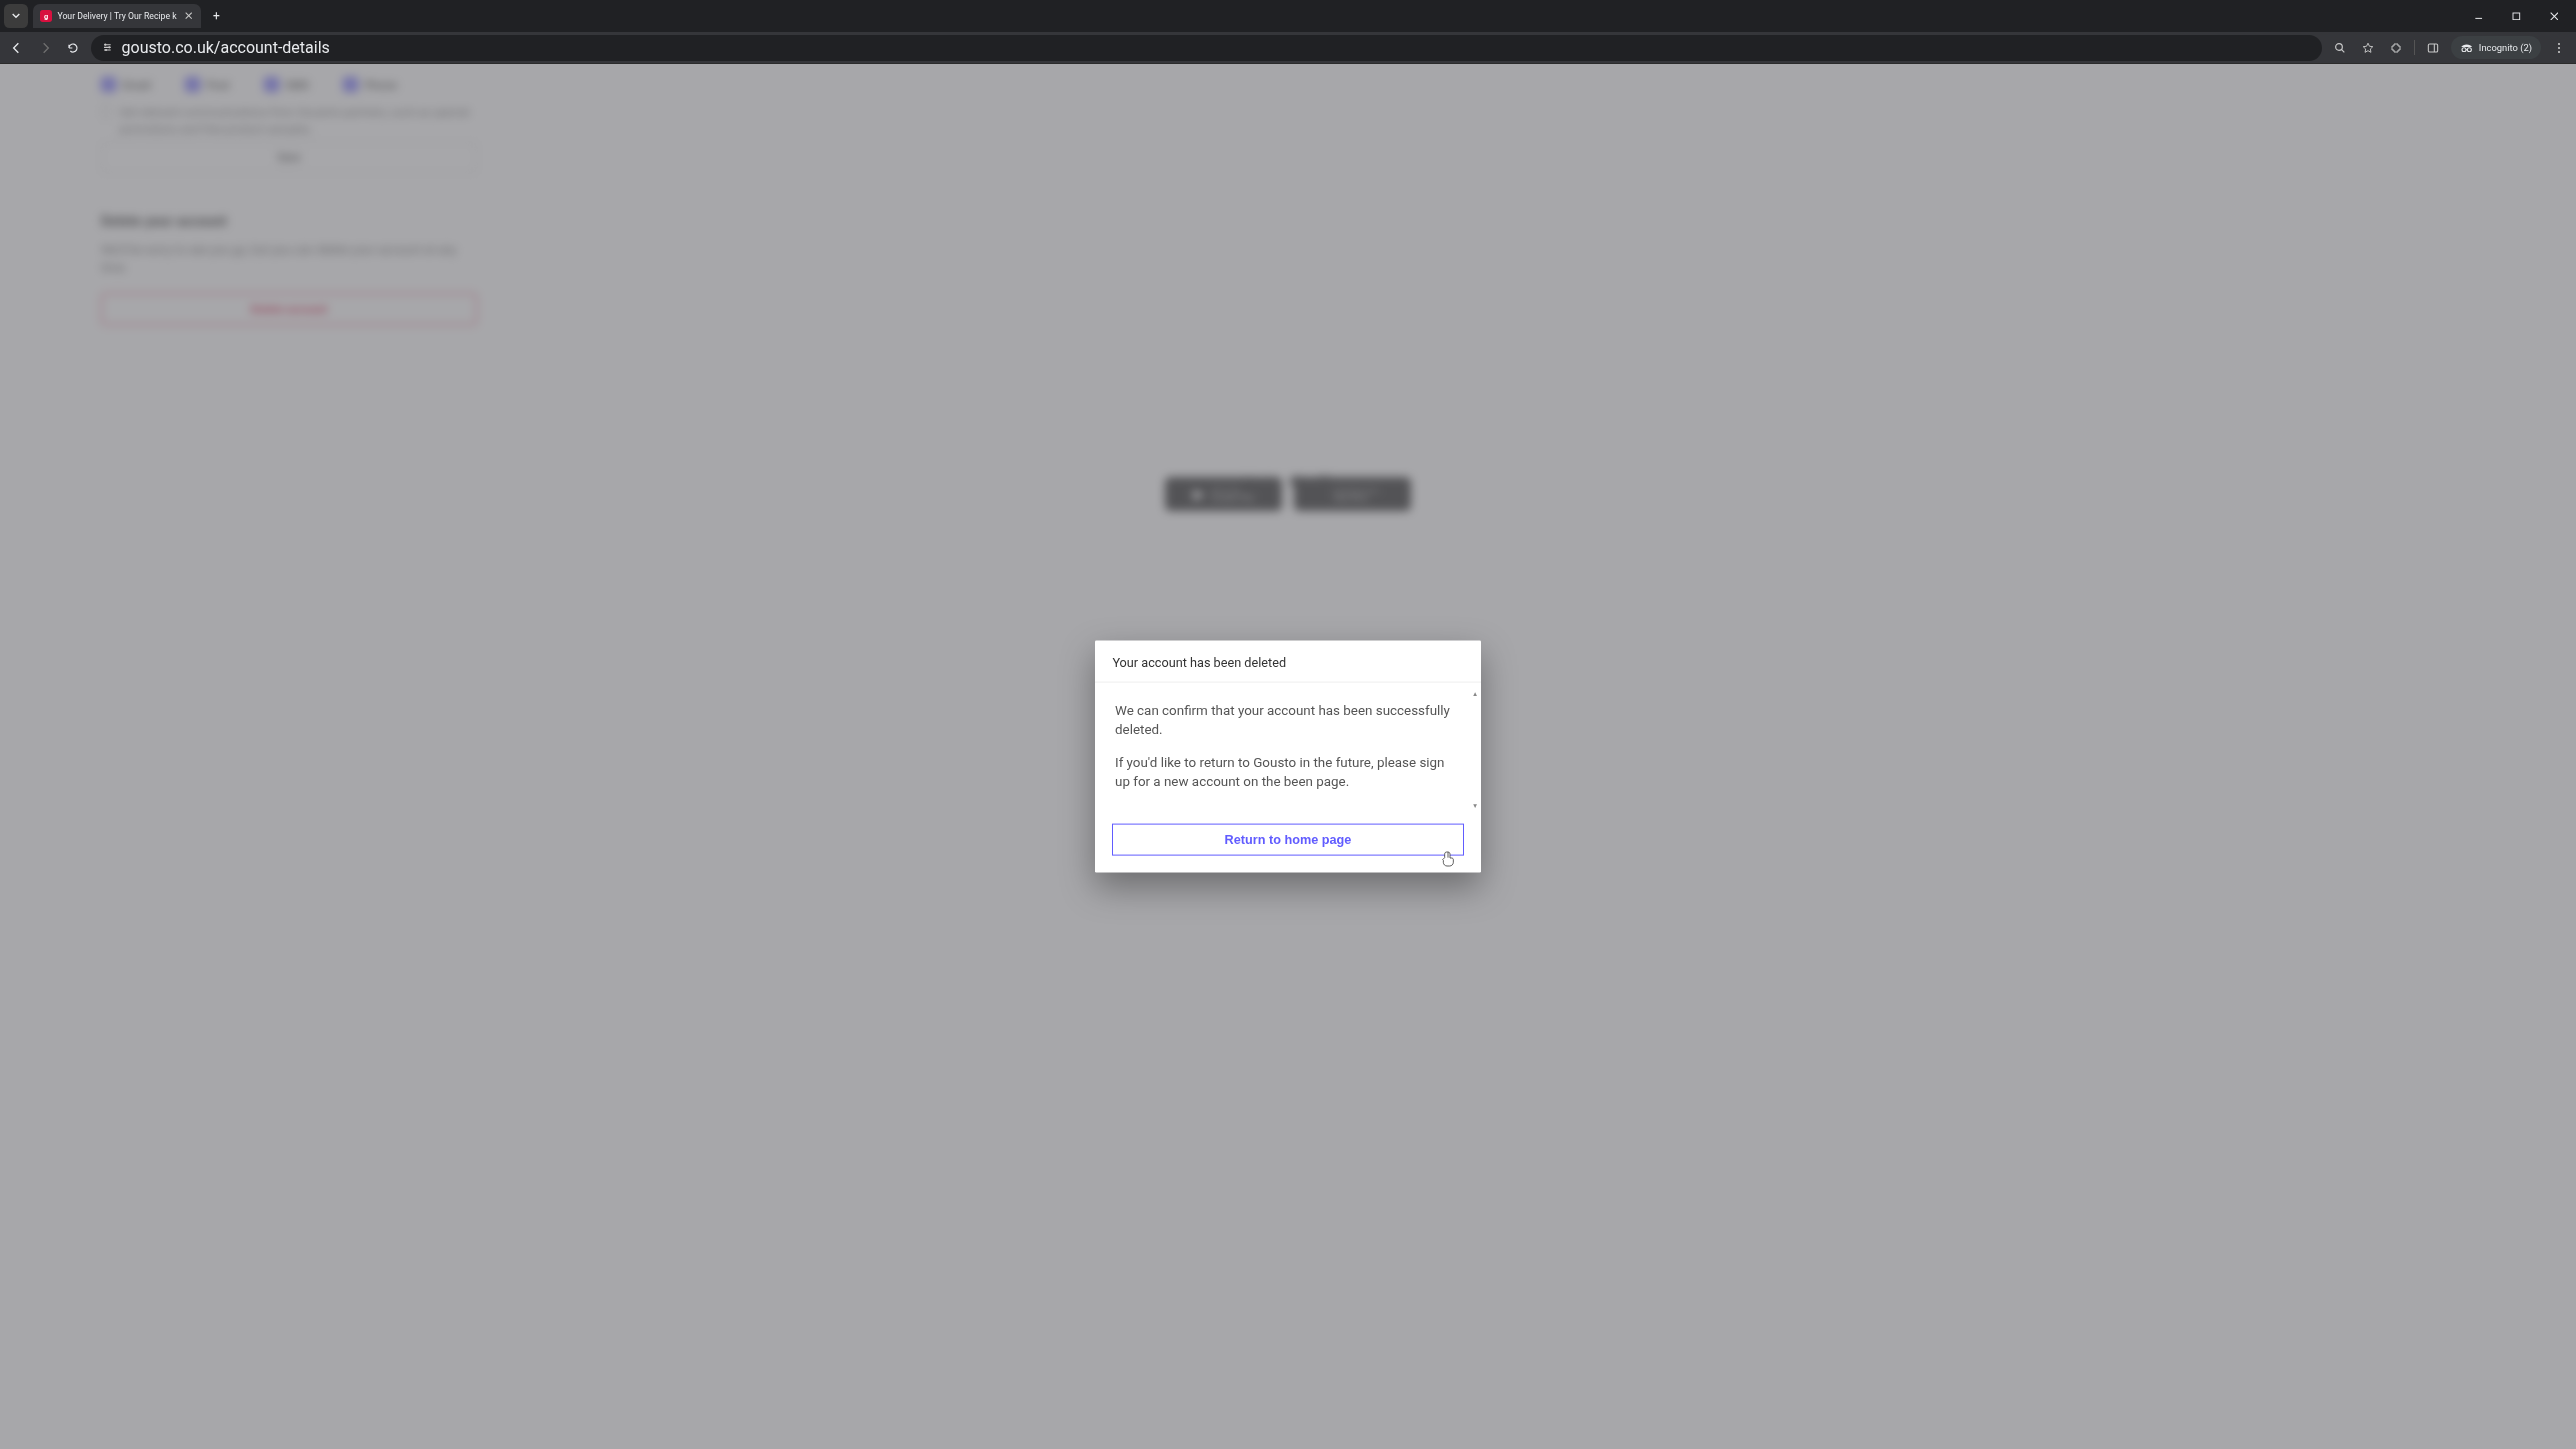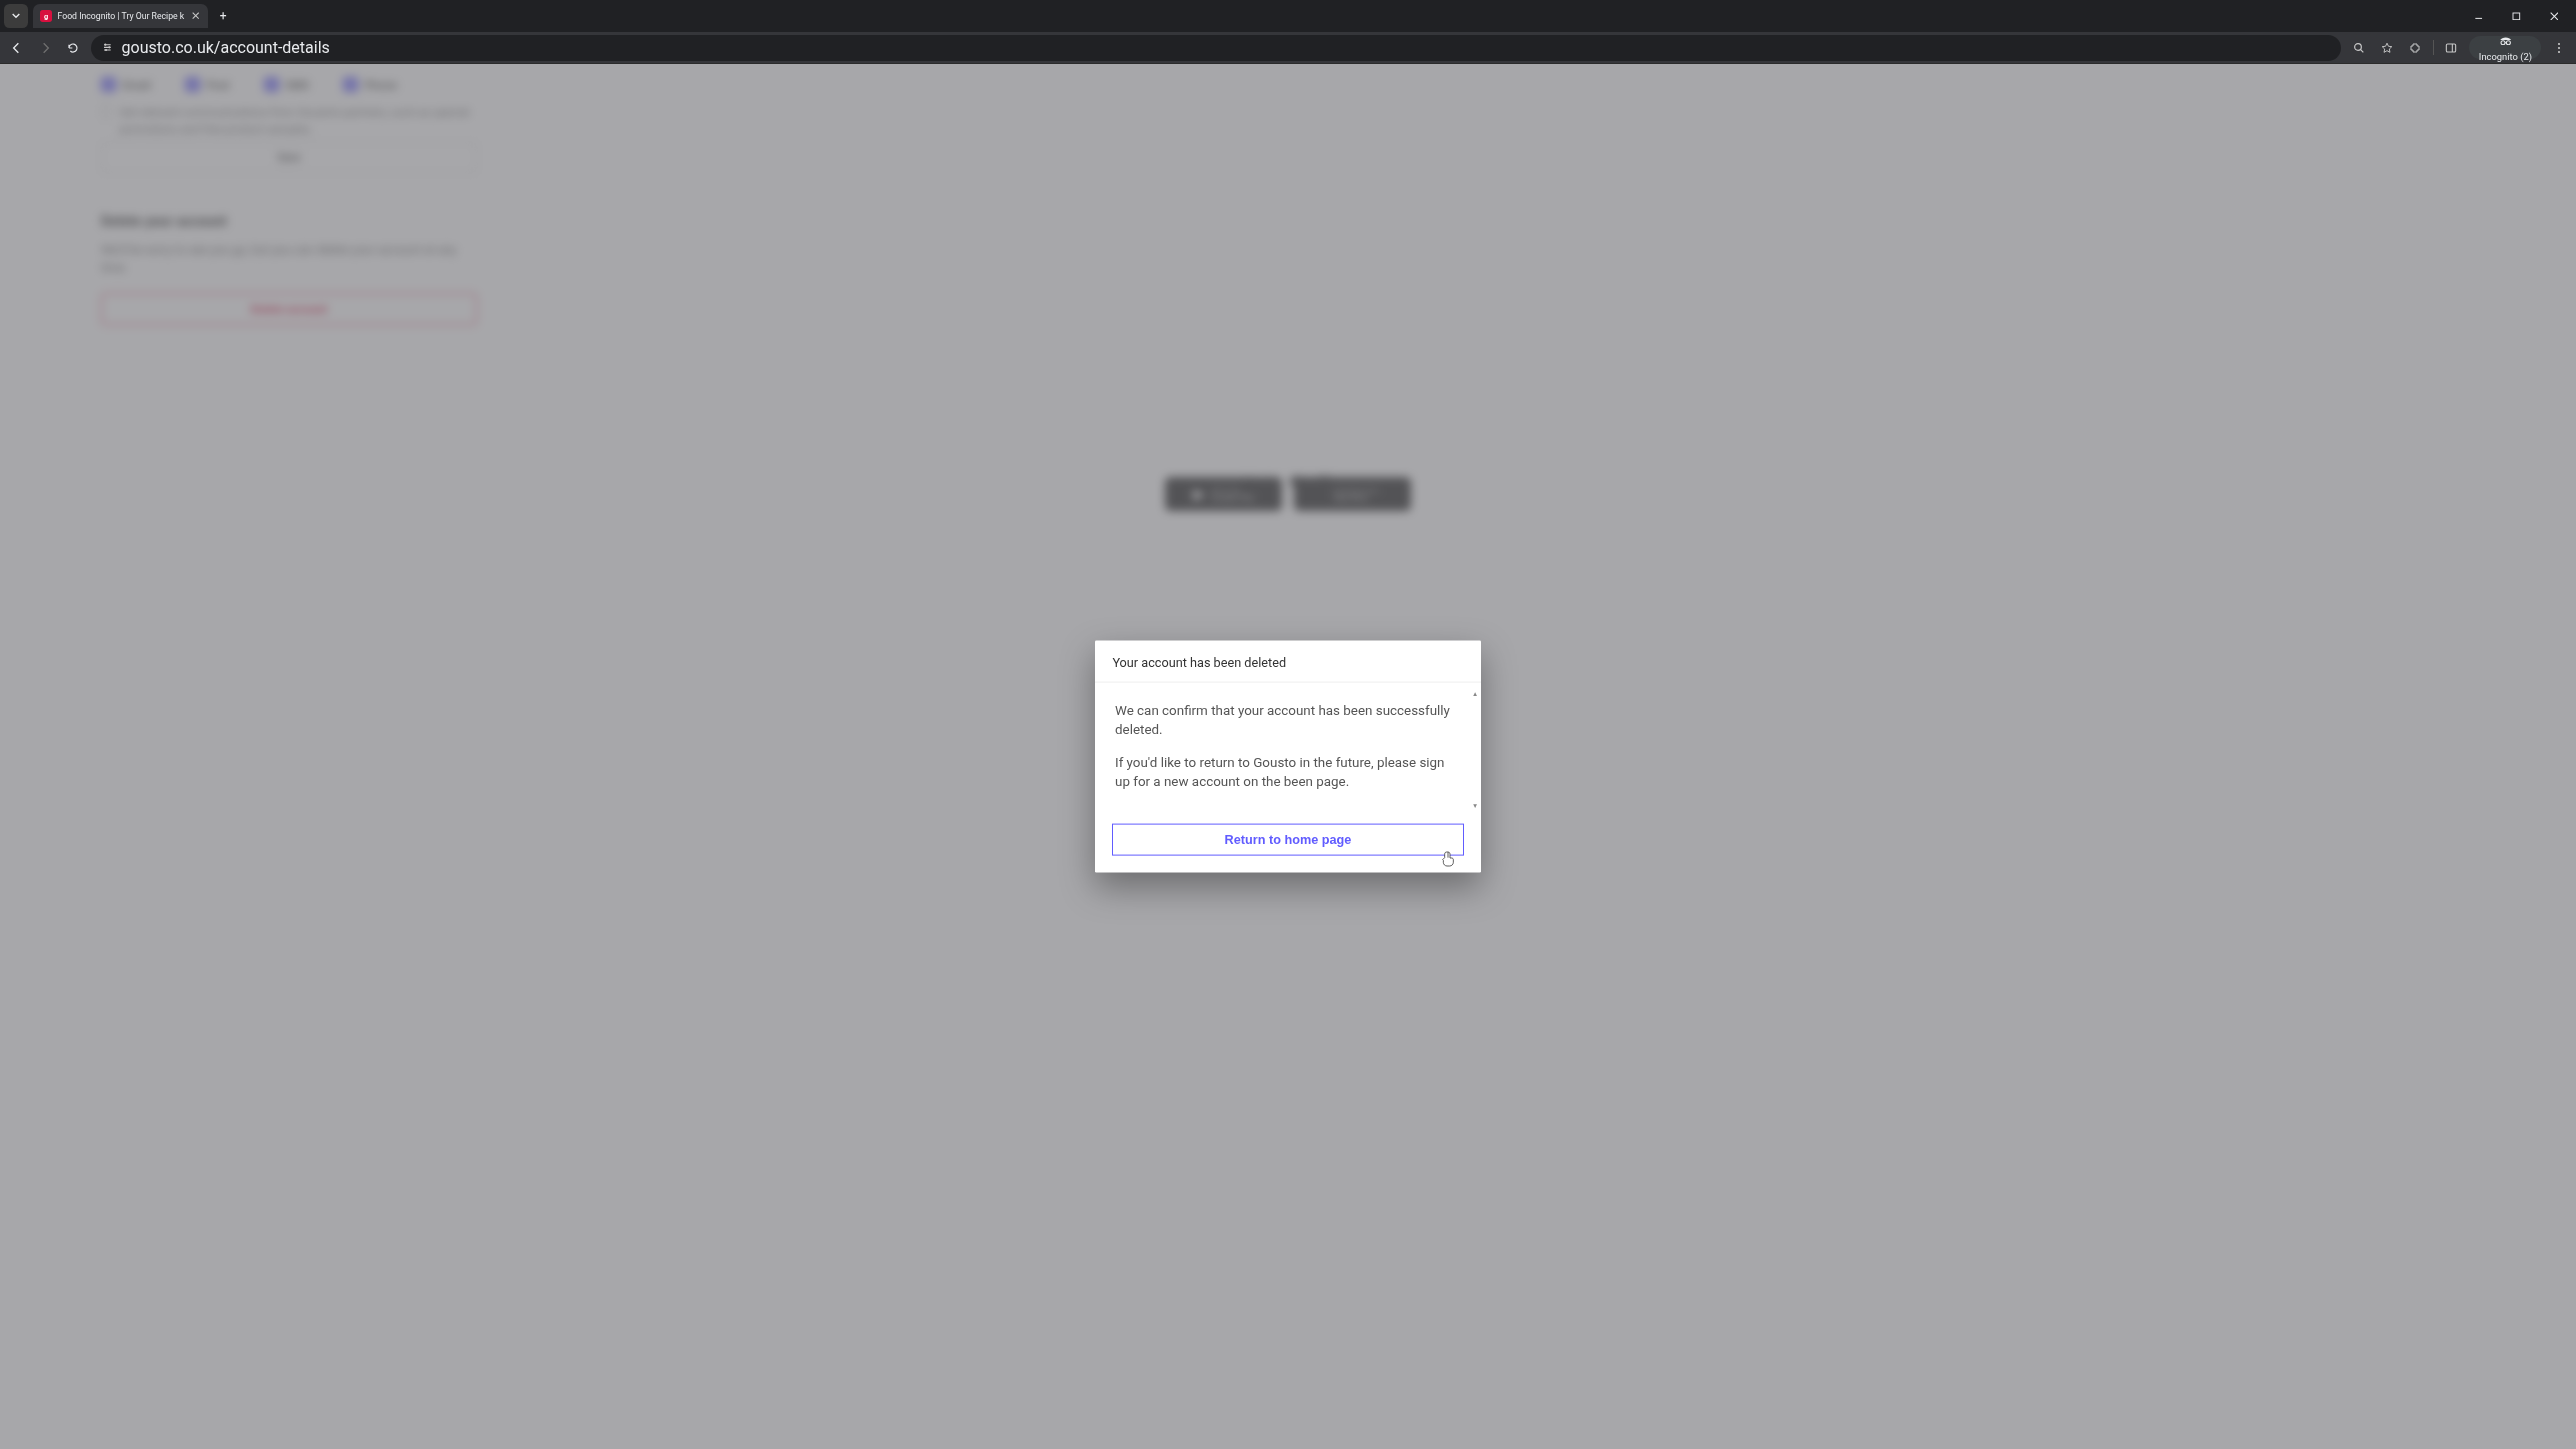--- a/index.html
+++ b/index.html
@@ -114,21 +114,20 @@
   }
   .incognito-pill {
     background: #3c4043;
     border-radius: 13.4px;
     height: 23px;
     display: flex; align-items: center;
     gap: 5.4px;
     padding: 0 9.4px;
     color: #e8eaed;
     font-size: 9.4px;
-    flex-direction: column;
   }
 
   
   .viewport {
     position: relative;
     width: 100%;
     height: calc(100% - 64px);
     overflow: hidden;
     background: #fff;
   }
@@ -263,21 +262,21 @@
 <body>
 
 <div class="titlebar">
   <div class="tab-dropdown">
     <svg width="8" height="8" viewBox="0 0 12 12">
         <path d="M1 3l5 5 5-5" stroke="currentColor" stroke-width="2" fill="none"></path>
       </svg>
   </div>
   <div class="tab">
     <span class="favicon">g</span>
-    <span>Food Incognito | Try Our Recipe k</span>
+    <span>Your Delivery | Try Our Recipe k</span>
     <span class="tab-close">
       <svg width="7.4" height="7.4" viewBox="0 0 11 11">
           <path d="M1 1l9 9M10 1l-9 9" stroke="currentColor" stroke-width="1.6"></path>
         </svg>
     </span>
   </div>
   <div class="new-tab">+</div>
 
   <div class="win-controls">
     <div class="win-btn">

